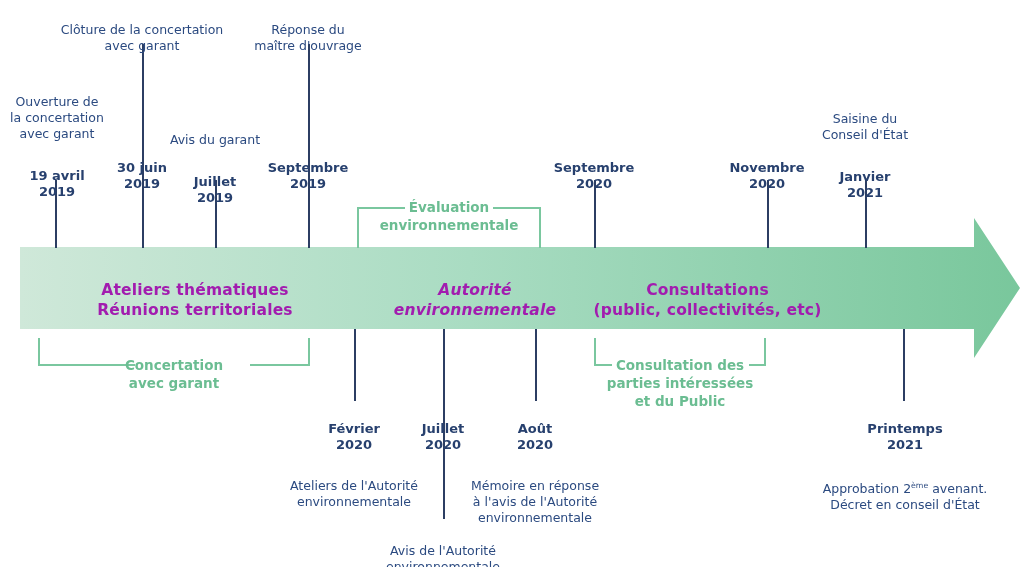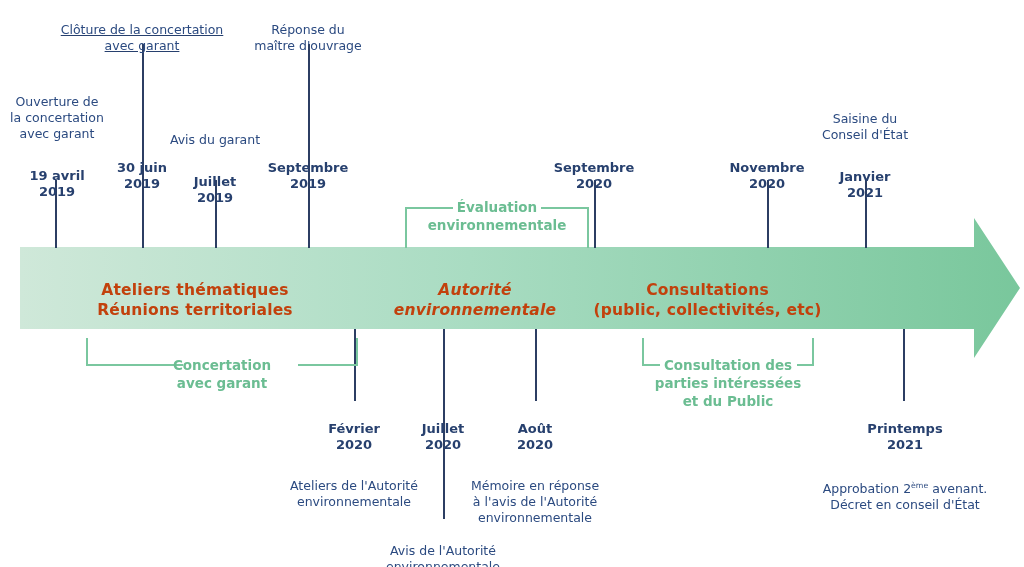--- a/index.html
+++ b/index.html
@@ -22,21 +22,21 @@
     left: 20px;
     top: 218px;
     width: 1000px;
     height: 140px;
   }
   .bar-svg { display: block; width: 1000px; height: 140px; }
 
   .phase {
     position: absolute;
     text-align: center;
-    color: #c2410c;
+    color: #a21caf;
     font-weight: bold;
     font-size: 15.5px;
     line-height: 20px;
     letter-spacing: .2px;
     white-space: pre-line;
   }
 
   
   .stem {
     position: absolute;
@@ -66,21 +66,20 @@
   }
   .evt .desc.top { margin-bottom: 7px; }
   .evt .desc.bottom { margin-top: 6px; }
 
   
   .bracket {
     position: absolute;
     color: #6bbd92;
     font-weight: bold;
     text-align: center;
-    margin-left: 48px;
   }
   .bracket .btxt {
     font-size: 13.5px;
     line-height: 18px;
     white-space: pre-line;
     color: #6bbd92;
     font-weight: bold;
   }
   .bracket svg { position: absolute; left: 0; top: 0; overflow: visible; }
 
@@ -125,21 +124,21 @@
   <div class="stem" style="left:903px; top:329px; height:72px;"></div>
 
   <div class="evt" style="left:-3px; top:75px; width:120px;">
     <div class="desc top">Ouverture de
 la concertation
 avec garant</div>
     <div class="date">19 avril
 2019</div>
   </div>
 
-  <div class="evt" style="left:22px; top:3px; width:240px;text-decoration:underline;">
+  <div class="evt" style="left:22px; top:3px; width:240px;">
     <div class="desc top">Clôture de la concertation
 avec garant</div>
   </div>
   <div class="evt" style="left:102px; top:141px; width:80px;">
     <div class="date">30 juin
 2019</div>
   </div>
 
   <div class="evt" style="left:150px; top:113px; width:130px;">
     <div class="desc top">Avis du garant</div>

